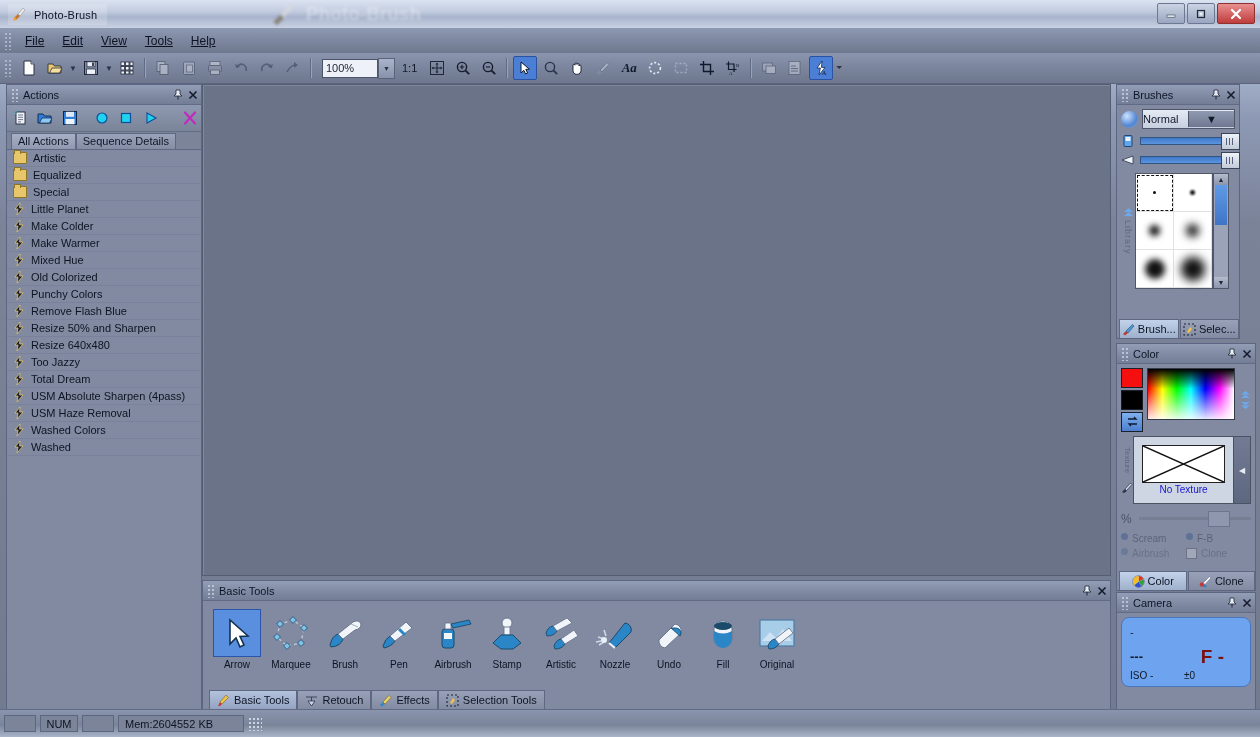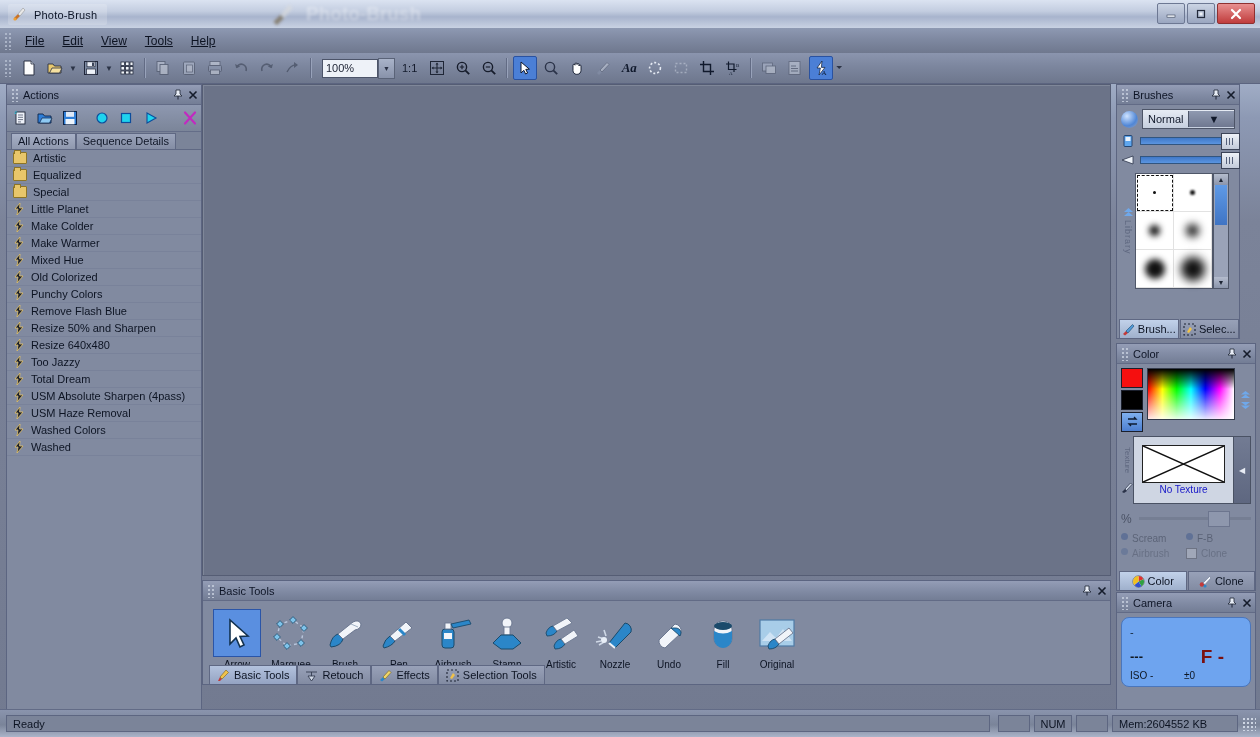--- a/index.html
+++ b/index.html
@@ -98,21 +98,21 @@
   .folder-ico{width:12px;height:10px;background:#e8c66a;border:1px solid #8d7426;border-radius:1px;
     position:relative;}
   .folder-ico:before{content:"";position:absolute;left:0;top:-3px;width:5px;height:3px;background:#e8c66a;
     border:1px solid #8d7426;border-bottom:none;border-radius:1px 1px 0 0;}
   .bolt-ico{width:12px;height:12px;display:flex;align-items:center;justify-content:center;}
   
   #canvas-area{position:absolute;left:202px;top:84px;width:909px;height:492px;
     background:#6b7388;border:1px solid #555d74;box-sizing:border-box;
     box-shadow:inset 1px 1px 0 #7f real;box-shadow:inset 1px 1px 0 #7f8799;}
   
-  #tools-panel{left:202px;top:580px;width:909px;height:105px;background:#818aa0;}
+  #tools-panel{left:202px;top:580px;width:909px;height:130px;background:#818aa0;}
   .tools-row{display:flex;align-items:flex-start;padding:8px 0 0 8px;gap:2px;}
   .tool-cell{width:52px;display:flex;flex-direction:column;align-items:center;}
   .tool-ico-wrap{width:48px;height:48px;display:flex;align-items:center;justify-content:center;
     border:1px solid transparent;box-sizing:border-box;}
   .tool-ico-wrap.selected{background:#5a8fe0;border:1px solid #2a55a8;}
   .tool-lbl{font-size:10px;color:#0c1322;margin-top:2px;white-space:nowrap;}
   .tools-tabs{position:absolute;left:0;bottom:0;display:flex;gap:0;padding-left:6px;}
   .tools-tab{display:flex;align-items:center;gap:4px;height:18px;padding:0 7px;
     border:1px solid #5f6883;border-bottom:none;font-size:11px;color:#0d1423;
     background:linear-gradient(180deg,#98a1b8,#828ba2);}
@@ -120,21 +120,21 @@
   
   #brushes-panel{left:1116px;top:84px;width:124px;height:255px;background:#818aa0;}
   #color-panel{left:1116px;top:343px;width:140px;height:248px;background:#818aa0;}
   #camera-panel{left:1116px;top:592px;width:140px;height:118px;background:#818aa0;}
   .bp-body{position:relative;padding:4px;}
   .blend-row{display:flex;align-items:center;gap:4px;}
   .blend-ico{width:17px;height:17px;border-radius:50%;
     background:radial-gradient(circle at 35% 30%,#cfe3ff,#4f86d6 60%,#9aa4ba);}
   .blend-sel{flex:1;height:18px;display:flex;align-items:center;
     background:linear-gradient(180deg,#e6ebf4,#c6cfdf);border:1px solid #4d real;border:1px solid #4d5568;}
-  .blend-sel span{padding-left:5px;font-size:11px;color:#10182a;flex:1;}
+  .blend-sel span{font-size:11px;color:#10182a;flex:1;}
   .blend-drop{width:15px;height:16px;background:linear-gradient(180deg,#8f99b0,#6f7890);
     display:flex;align-items:center;justify-content:center;font-size:7px;color:#17202f;border-left:1px solid #4d5568;}
   .slider-row{display:flex;align-items:center;gap:5px;margin-top:5px;}
   .sl-track{flex:1;height:6px;background:linear-gradient(180deg,#3f78c8,#5b95e0);border:1px solid #32557f;position:relative;}
   .sl-thumb{position:absolute;right:-6px;top:-5px;width:17px;height:15px;
     background:linear-gradient(180deg,#eef2f8,#c3cbda);border:1px solid #3c4succ;border:1px solid #3c4458;
     display:flex;align-items:center;justify-content:center;}
   .sl-thumb i{display:block;width:9px;height:7px;
     background-image:linear-gradient(90deg,#55607a 1px,transparent 1px);background-size:3px 7px;}
   .brush-grid-wrap{display:flex;margin-top:6px;}
@@ -1052,21 +1052,20 @@
     <div class="cam-lcd">
       <span class="cam-dash">-</span>
       <span class="cam-mid">---</span>
       <span class="cam-f">F -</span>
       <span class="cam-iso">ISO -</span>
       <span class="cam-ev">±0</span>
     </div>
   </div>
 
   <div class="statusbar">
-    <div class="sb-cell sb-main">Ready</div>
     <div class="sb-cell" style="width:32px"></div>
     <div class="sb-cell" style="width:38px;justify-content:center">NUM</div>
     <div class="sb-cell" style="width:32px"></div>
     <div class="sb-cell" style="width:126px">Mem:2604552 KB</div>
     <div class="sb-grip"></div>
   </div>
 
 </div>
 
 </body></html>

